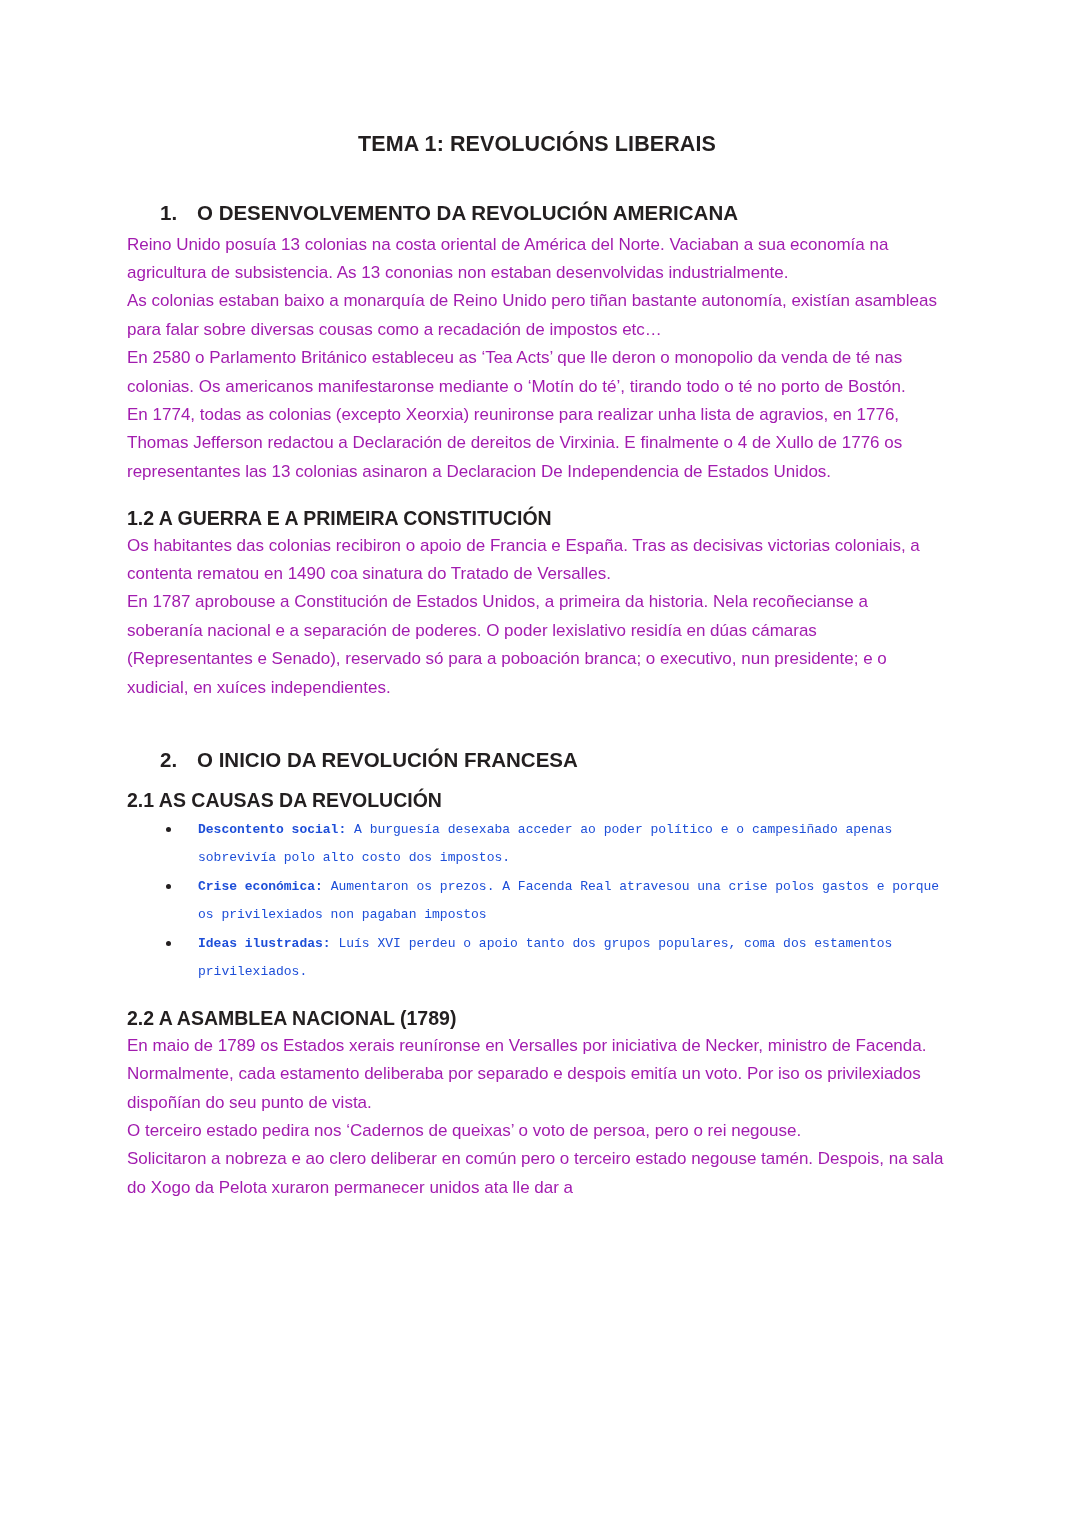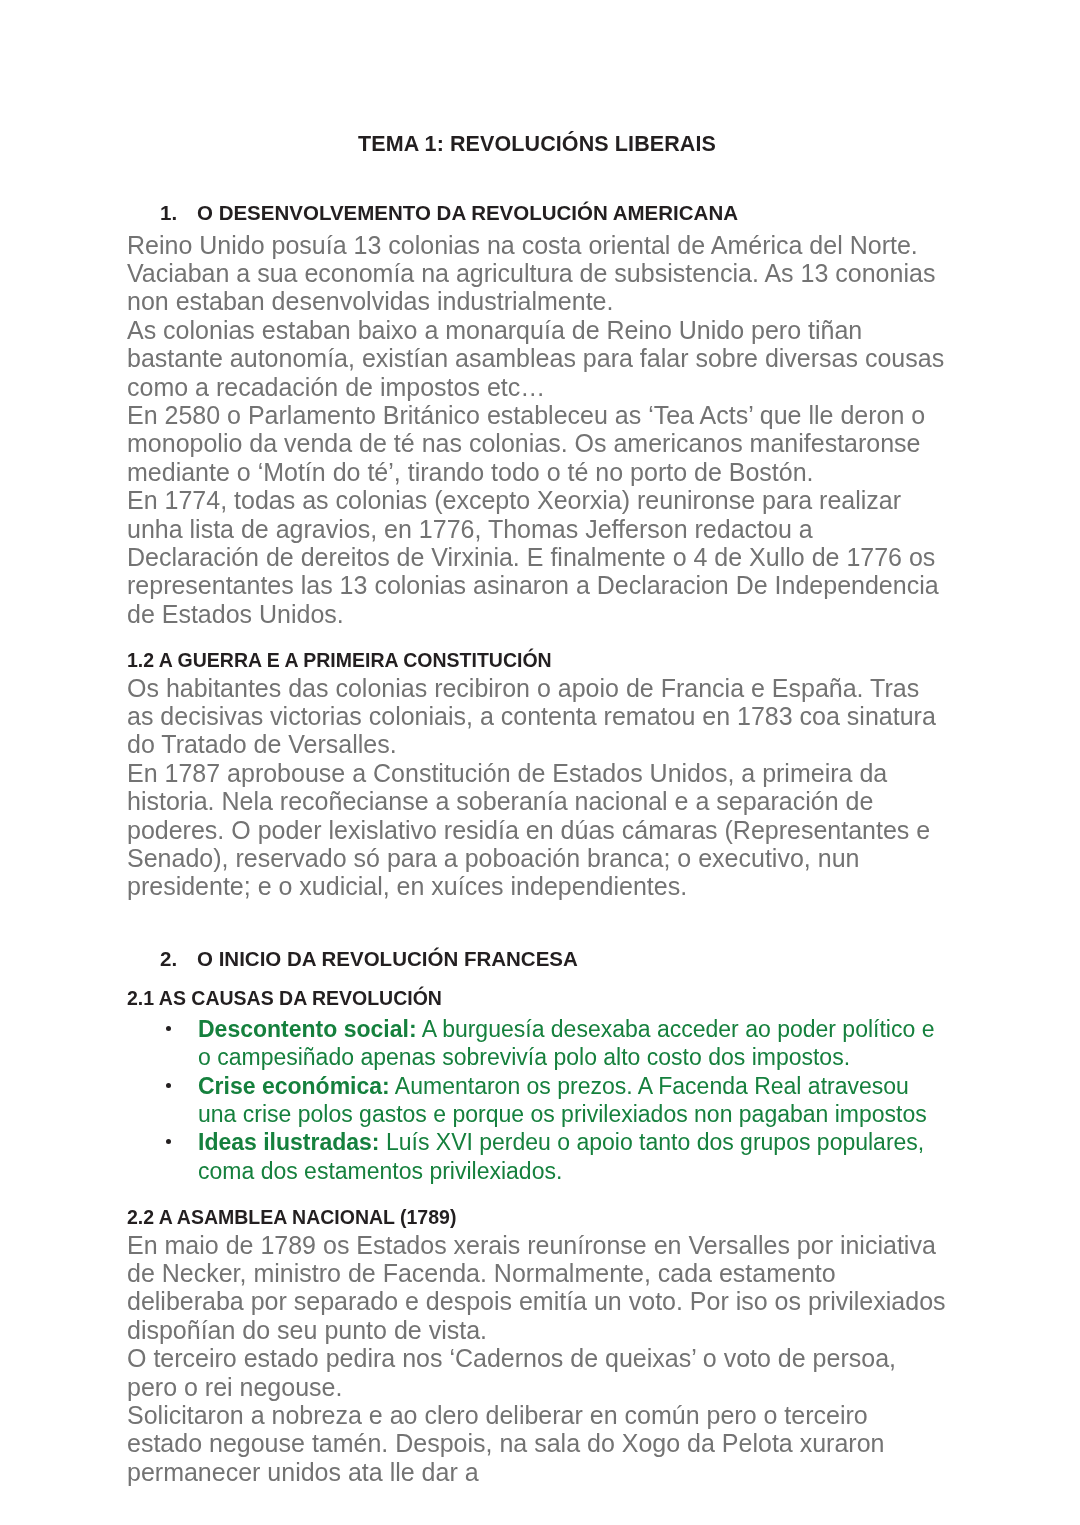--- a/index.html
+++ b/index.html
@@ -70,42 +70,43 @@
     font-weight: bold;
     color: #231f20;
     margin: 0;
     line-height: 1.3;
     padding-top: 20px;
   }
   .sub-heading.tight { padding-top: 14px; }
 
   
   .para {
-    font-size: 25px;
-    color: #737373;
+    font-size: 17px;
+    color: #a21caf;
     margin: 0;
     line-height: 28.4px;
     text-align: left;
   }
   .para.after-heading { padding-top: 4px; }
 
   
   ul.bullets {
     list-style: none;
     margin: 0;
     padding: 0;
     padding-top: 3px;
   }
   ul.bullets > li {
     position: relative;
     padding-left: 71px;
-    font-size: 23px;
+    font-size: 13px;
     line-height: 28.4px;
-    color: #15803d;
+    color: #1d4ed8;
     margin: 0;
+    font-family: Liberation Mono, monospace;
   }
   ul.bullets > li .bullet-dot {
     position: absolute;
     left: 39px;
     top: 11px;
     width: 5px;
     height: 5px;
     border-radius: 50%;
     background: #231f20;
   }
@@ -130,21 +131,21 @@
 
     <p class="para">As colonias estaban baixo a monarquía de Reino Unido pero tiñan bastante autonomía, existían asambleas para falar sobre diversas cousas como a recadación de impostos etc…</p>
 
 
     <p class="para">En 2580 o Parlamento Británico estableceu as ‘Tea Acts’ que lle deron o monopolio da venda de té nas colonias. Os americanos manifestaronse mediante o ‘Motín do té’, tirando todo o té no porto de Bostón.</p>
 
     <p class="para">En 1774, todas as colonias (excepto Xeorxia) reunironse para realizar unha lista de agravios, en 1776, Thomas Jefferson redactou a Declaración de dereitos de Virxinia. E finalmente o 4 de Xullo de 1776 os representantes las 13 colonias asinaron a Declaracion De Independencia de Estados Unidos.</p>
 
     <h3 class="sub-heading">1.2 A GUERRA E A PRIMEIRA CONSTITUCIÓN</h3>
 
-    <p class="para">Os habitantes das colonias recibiron o apoio de Francia e España. Tras as decisivas victorias coloniais, a contenta rematou en 1783 coa sinatura do Tratado de Versalles.</p>
+    <p class="para">Os habitantes das colonias recibiron o apoio de Francia e España. Tras as decisivas victorias coloniais, a contenta rematou en 1490 coa sinatura do Tratado de Versalles.</p>
 
     <p class="para">En 1787 aprobouse a Constitución de Estados Unidos, a primeira da historia. Nela recoñecianse a soberanía nacional e a separación de poderes. O poder lexislativo residía en dúas cámaras (Representantes e Senado), reservado só para a poboación branca; o executivo, nun presidente; e o xudicial, en xuíces independientes.</p>
 
     <h2 class="num-heading sec2-heading">
       <span class="num">2.</span>
       <span class="num-text">O INICIO DA REVOLUCIÓN FRANCESA</span>
     </h2>
 
     <h3 class="sub-heading tight">2.1 AS CAUSAS DA REVOLUCIÓN</h3>
 

